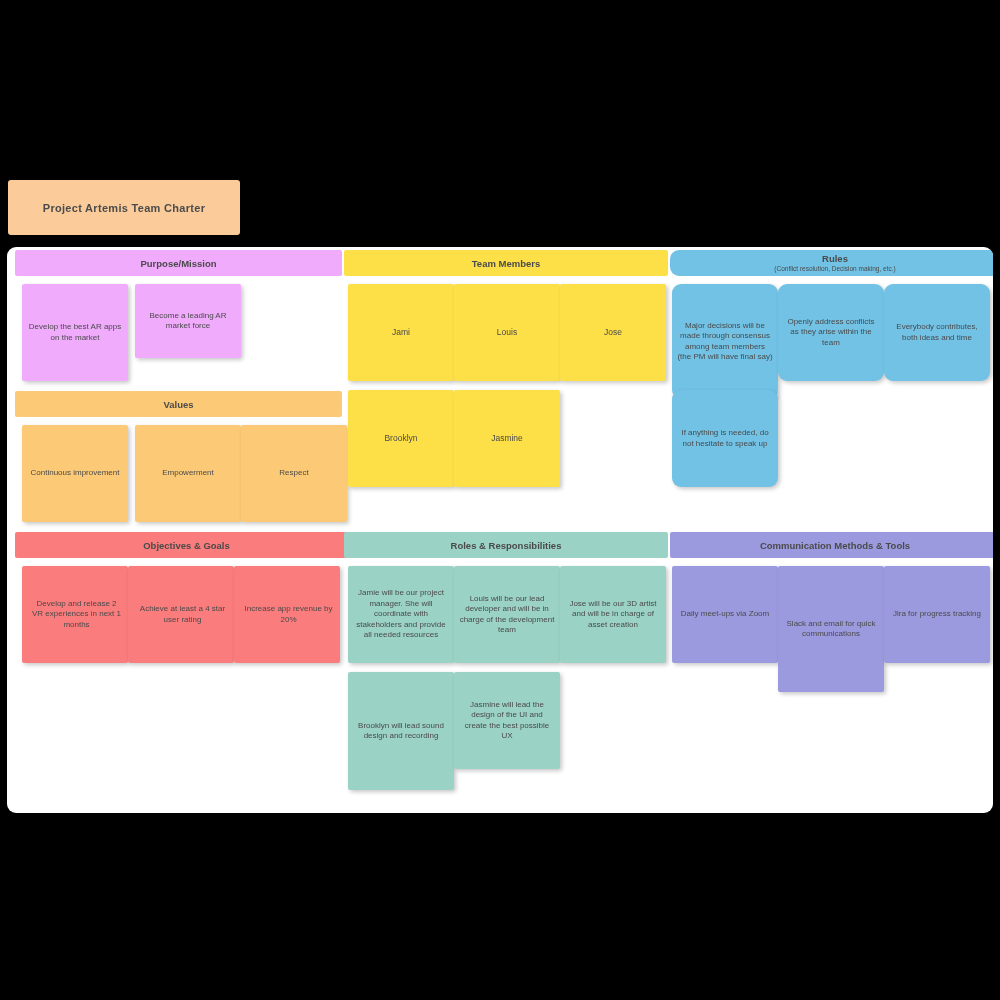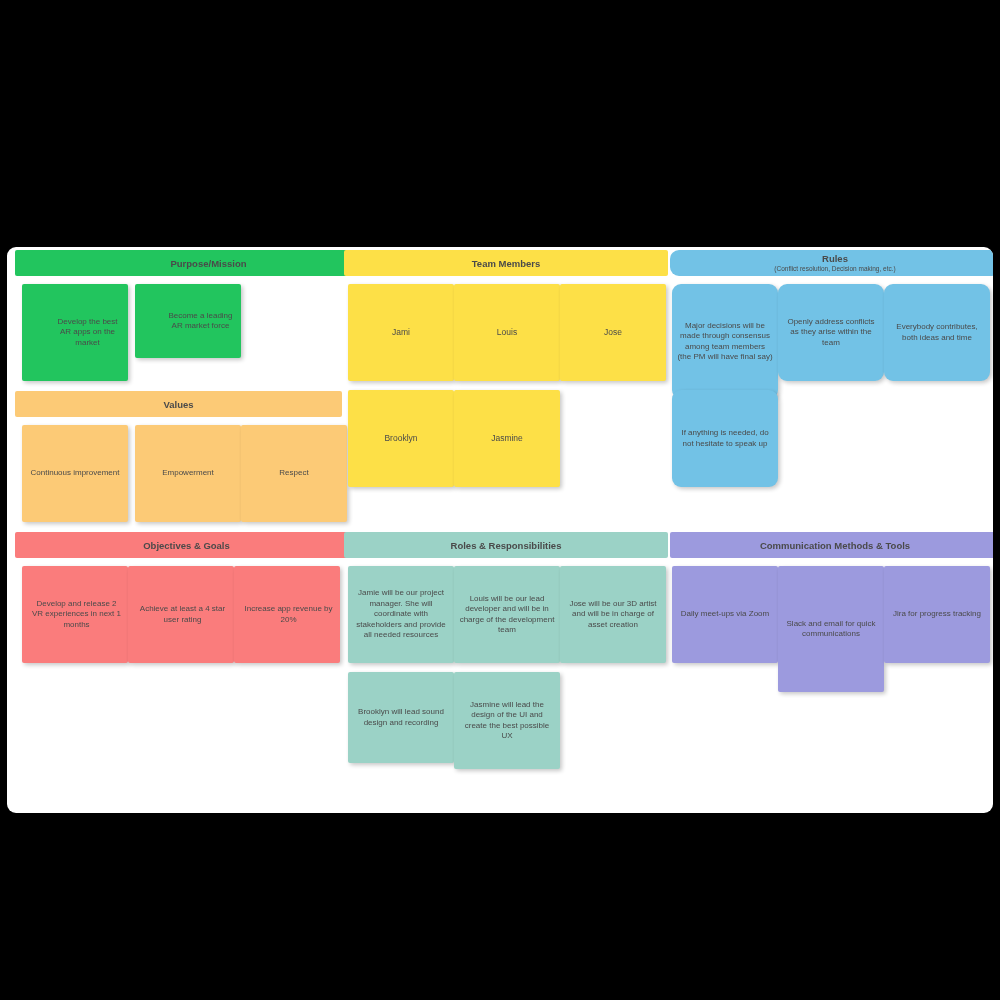--- a/index.html
+++ b/index.html
@@ -63,33 +63,36 @@
   #sec-team      {left:337px;top:3px;  width:324px;}
   #sec-roles     {left:337px;top:285px;width:324px;}
   #sec-rules     {left:663px;top:3px;  width:330px;}
   #sec-comm      {left:663px;top:285px;width:330px;}
 
   
   #sec-objectives .sec-header{left:7px;width:327px;}
   #sec-objectives .cards{left:7px;}
 
   
-  .c-green  {background:#22c55e;padding-left:30px;}
+  .c-green  {background:#f0abfc;}
   .c-orange {background:#fcca76;}
   .c-red    {background:#fa7c7c;padding-left:8px;}
   .c-pink   {background:#fde047;}
   .c-teal   {background:#9bd2c6;}
   .c-blue   {background:#72c2e6;border-radius:9px;}
   .c-purple {background:#9c9ade;}
 </style>
 </head>
 <body>
 
 <div id="canvas">
 
+  <div id="title-card">
+    <span class="t">Project Artemis Team Charter</span>
+  </div>
 
   <div id="board">
 
     <div class="section" id="sec-purpose">
       <div class="sec-header c-green">
         <span class="h-title">Purpose/Mission</span>
       </div>
       <div class="cards">
         <div class="card c-green" style="left:7px;top:34px;height:97px;">
           <span class="ctext">Develop the best AR apps on the market</span>
@@ -164,21 +167,21 @@
       <div class="cards">
         <div class="card c-teal" style="left:4px;top:34px;height:97px;">
           <span class="ctext">Jamie will be our project manager. She will coordinate with stakeholders and provide all needed resources</span>
         </div>
         <div class="card c-teal" style="left:110px;top:34px;height:97px;">
           <span class="ctext">Louis will be our lead developer and will be in charge of the development team</span>
         </div>
         <div class="card c-teal" style="left:216px;top:34px;height:97px;">
           <span class="ctext">Jose will be our 3D artist and will be in charge of asset creation</span>
         </div>
-        <div class="card c-teal" style="left:4px;top:140px;height:91px;">
+        <div class="card c-teal" style="left:4px;top:140px;height:118px;">
           <span class="ctext">Brooklyn will lead sound design and recording</span>
         </div>
         <div class="card c-teal" style="left:110px;top:140px;height:97px;">
           <span class="ctext">Jasmine will lead the design of the UI and create the best possible UX</span>
         </div>
       </div>
     </div>
 
     <div class="section" id="sec-rules">
       <div class="sec-header c-blue">

